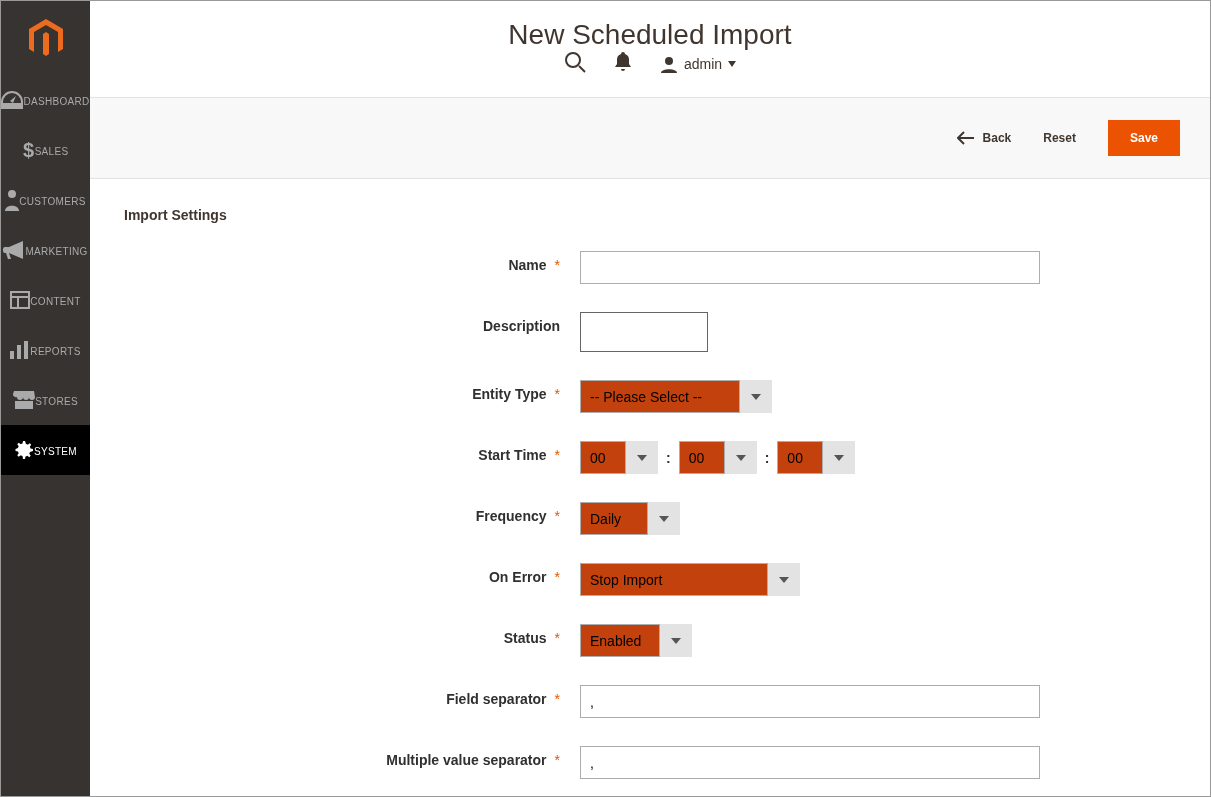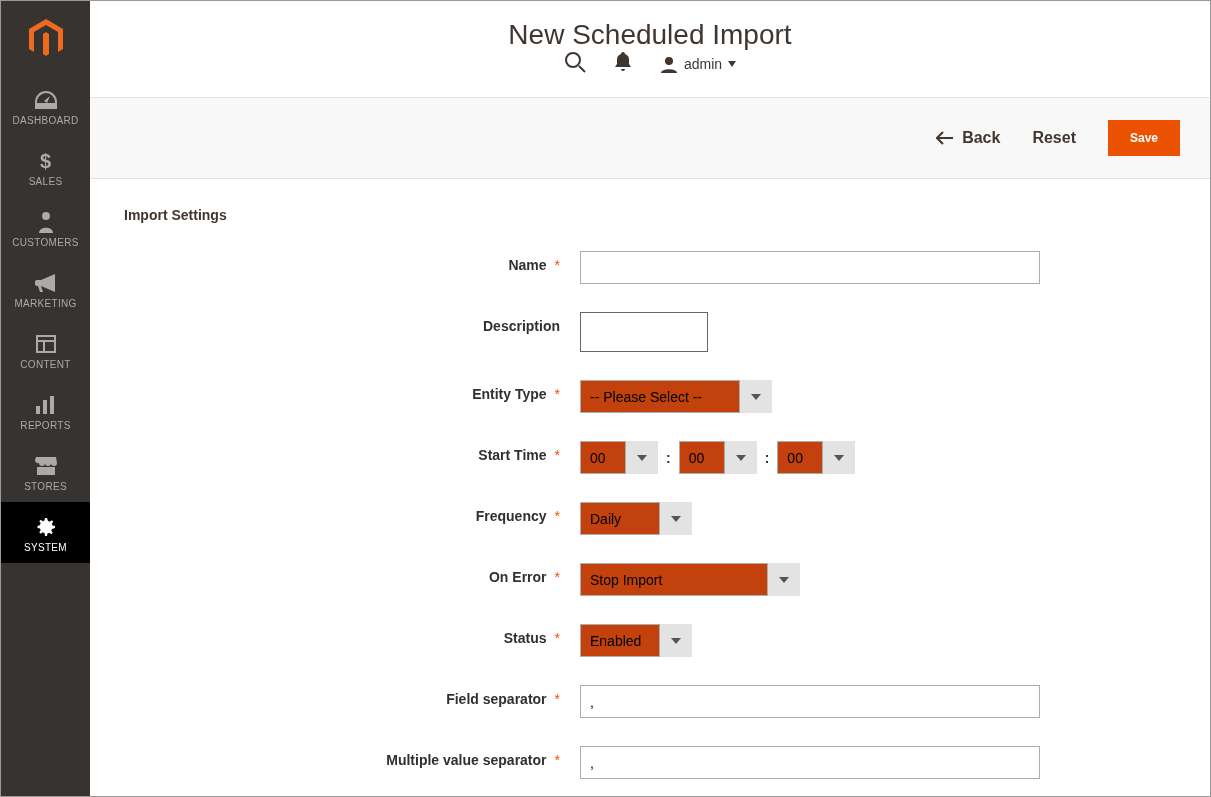--- a/index.html
+++ b/index.html
@@ -2,35 +2,35 @@
 <html><head>
 <meta charset="utf-8">
 <style>
 * { box-sizing: border-box; margin: 0; padding: 0; }
 body { font-family: 'Helvetica Neue', Arial, sans-serif; background: #fff; color: #333; width: 1211px; height: 797px; overflow: hidden; border: 1px solid #999; }
 .app { display: flex; height: 100%; }
 
 
 .sidebar { width: 89px; background: #373330; color: #aaa; display: flex; flex-direction: column; flex-shrink: 0; }
 .logo { height: 74px; display: flex; align-items: center; justify-content: center; }
-.nav-item { display: flex; flex-direction: column; align-items: center; justify-content: center; padding: 13px 0 10px; cursor: pointer; color: #aaa; font-size: 10px; letter-spacing: 0.3px; }
+.nav-item { display: flex; flex-direction: row; align-items: center; justify-content: center; padding: 13px 0 10px; cursor: pointer; color: #aaa; font-size: 10px; letter-spacing: 0.3px; }
 .nav-item.active { background: #000000; color: #fff; }
 .nav-item .nav-icon { height: 24px; display: flex; align-items: center; justify-content: center; margin-bottom: 3px; }
 .nav-item .nav-label { font-size: 10px; }
 
 
 .main { flex: 1; display: flex; flex-direction: column; overflow: hidden; }
 .header { display: flex; align-items: center; padding: 18px 30px 20px 30px; flex-direction: column; }
 .page-title { font-size: 28px; font-weight: 400; color: #41362f; flex: 1; }
 .header-actions { display: flex; align-items: center; gap: 28px; }
 .header-icon { cursor: pointer; color: #41362f; }
 .account { display: flex; align-items: center; gap: 6px; cursor: pointer; color: #41362f; font-size: 14px; }
 
 .actionbar { background: #f8f8f8; border-top: 1px solid #e3e3e3; border-bottom: 1px solid #e3e3e3; padding: 22px 30px; display: flex; justify-content: flex-end; align-items: center; gap: 32px; }
-.action-link { color: #41362f; font-size: 16px; cursor: pointer; display: flex; align-items: center; gap: 8px; font-weight: 600; }
+.action-link { color: #41362f; font-size: 12px; cursor: pointer; display: flex; align-items: center; gap: 8px; font-weight: 600; }
 .btn-primary { background: #eb5202; color: #fff; border: none; padding: 11px 22px; font-size: 12px; font-weight: 600; cursor: pointer; }
 
 .content { padding: 28px 30px 0 0; overflow-y: auto; flex: 1; }
 .section-title { font-size: 14px; color: #41362f; margin-bottom: 28px; margin-left: 34px; font-weight: bold; }
 
 .form-row { display: flex; align-items: flex-start; margin-bottom: 28px; }
 .form-label-wrap { width: 490px; display: flex; justify-content: flex-end; align-items: flex-end; padding-right: 20px; padding-top: 6px; }
 .form-label { font-size: 14px; color: #303030; font-weight: 600; }
 .req { color: #eb5202; margin-left: 8px; font-size: 14px; }
 .form-field { display: flex; align-items: center; gap: 8px; }
@@ -243,21 +243,21 @@
         </div>
       </div>
 
       <div class="form-row">
         <div class="form-label-wrap">
             <span class="form-label">Frequency</span>
             <span class="req">*</span>
           </div>
         <div class="form-field">
           <span class="select-wrap">
-              <select style="width:112px"><option>Daily</option></select>
+              <select style="width:100px"><option>Daily</option></select>
               <span class="caret-btn">
                 <svg width="10" height="6" viewBox="0 0 10 6" fill="#555">
                   <path d="M0 0h10L5 6z"></path>
                 </svg>
               </span>
             </span>
         </div>
       </div>
 
       <div class="form-row">

